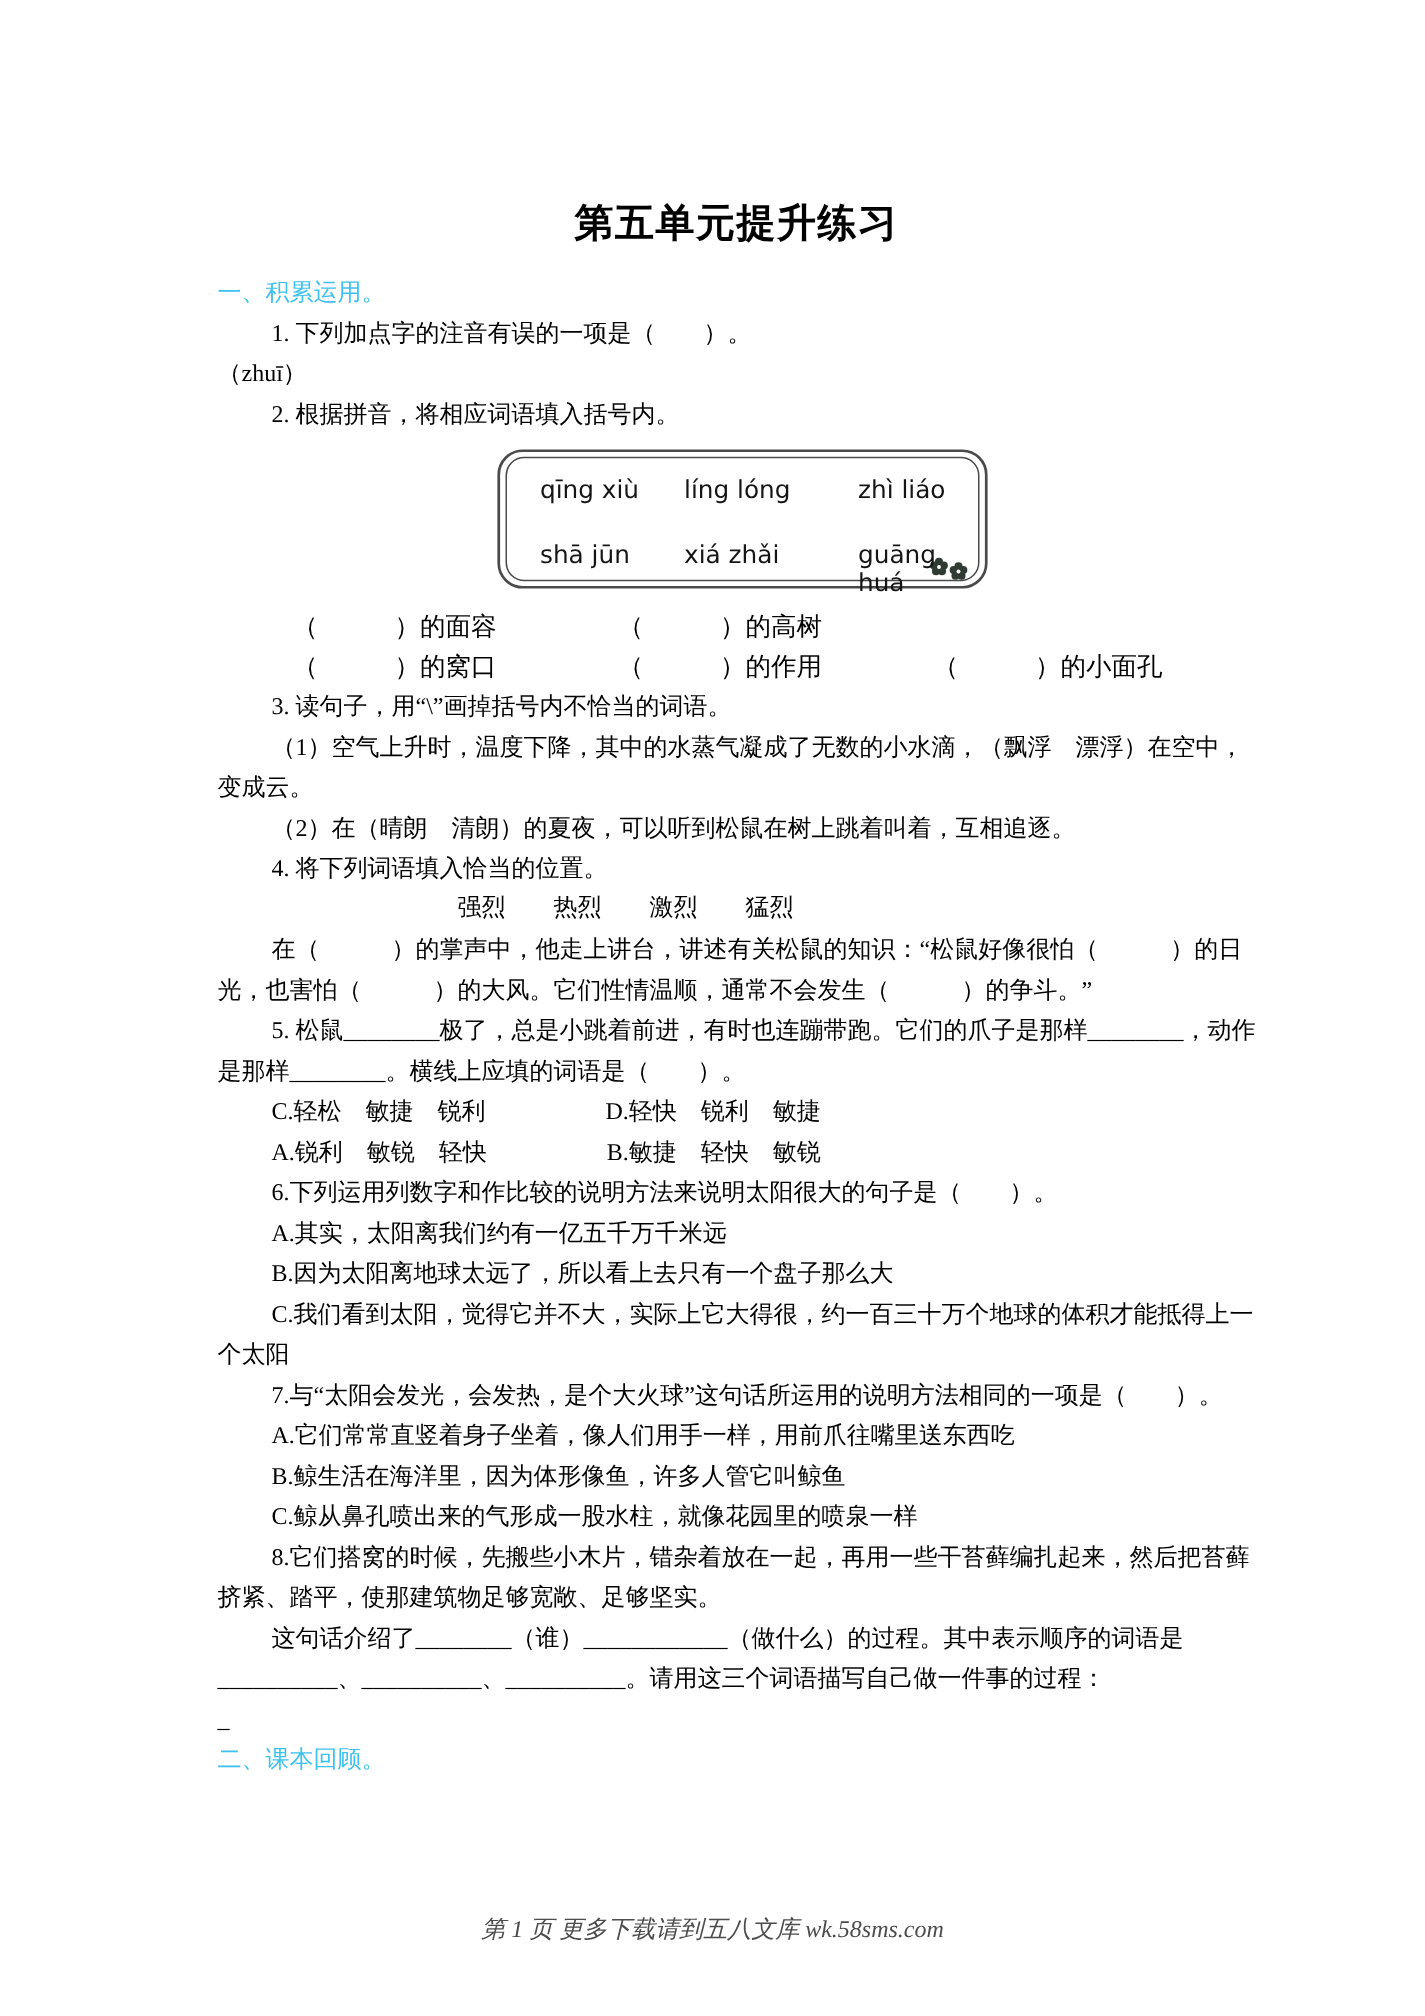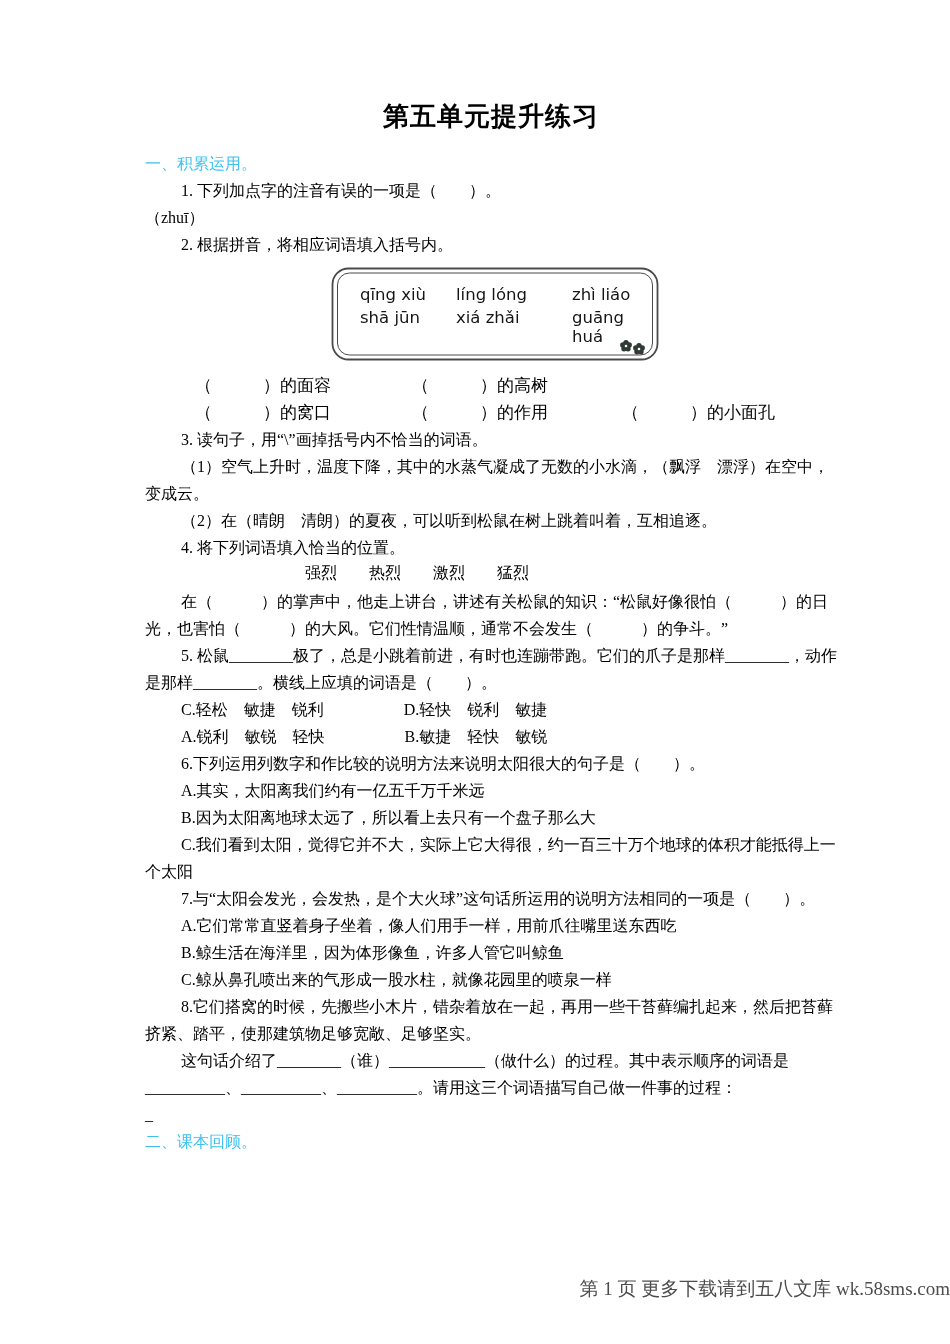--- a/index.html
+++ b/index.html
@@ -8,21 +8,21 @@
     background: #ffffff;
     width: 950px;
     height: 1344px;
     overflow: hidden;
     font-family: "Liberation Serif", "DejaVu Serif", serif;
     color: #000000;
   }
   .page {
     position: absolute;
     left: 145px;
-    top: 100px;
+    top: 132px;
     width: 692px;
   }
   .title {
     font-size: 26px;
     font-weight: 700;
     text-align: center;
     margin: 0 0 16px 0;
     letter-spacing: 1px;
     line-height: 34px;
   }
@@ -66,41 +66,42 @@
   .pbx-border {
     position: absolute;
     left: 0; top: 0;
   }
   .pgrid {
     position: absolute;
     left: 30px;
     top: 19px;
     display: grid;
     grid-template-columns: 96px 116px auto;
-    row-gap: 4px;
+    row-gap: 24px;
     font-family: "DejaVu Sans", sans-serif;
     font-size: 16.5px;
     color: #151515;
   }
   .blankgrid {
     display: grid;
     grid-template-columns: 217px 210px auto;
     padding-left: 50px;
     font-size: 17px;
     line-height: 27px;
   }
   .words { padding-left: 160px; font-family: Liberation Mono, monospace; }
   .footer {
     position: absolute;
     left: 0;
     top: 1276px;
     width: 950px;
-    text-align: right;
-    font-size: 19px;
+    text-align: center;
+    font-size: 16px;
     color: #4c4c4c;
+    font-style: italic;
   }
 </style>
 </head>
 <body>
 
 <div class="page">
 
   <h1 class="title">第五单元提升练习</h1>
 
   <p class="sec">一、积累运用。</p>

